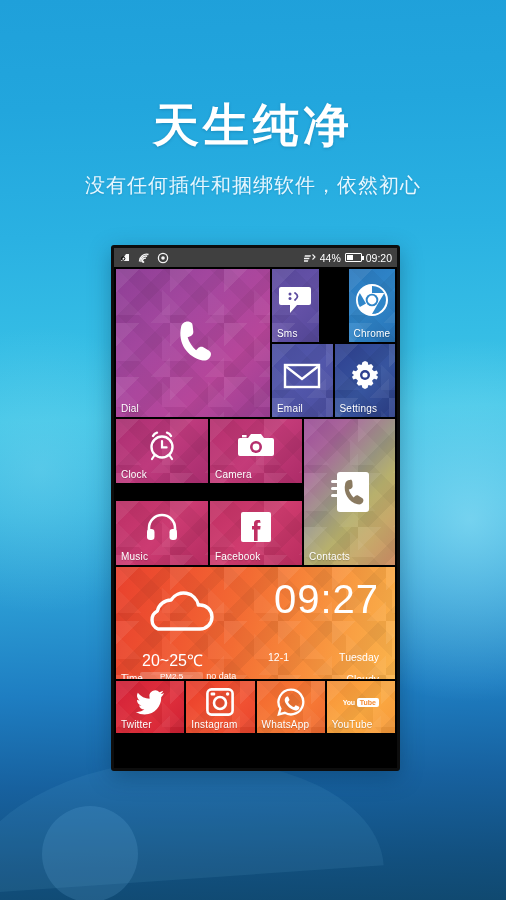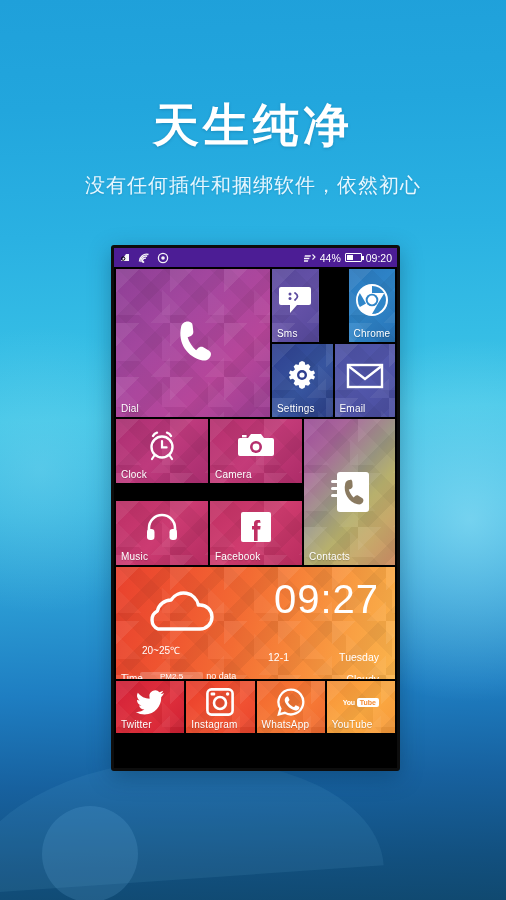--- a/index.html
+++ b/index.html
@@ -49,21 +49,21 @@
 
   
   .phone {
     position:absolute; left:111px; top:245px; width:289px; height:526px;
     background:#0a0a0a; border:3px solid #0d0d0d; border-radius:3px;
     box-shadow:0 6px 22px rgba(0,40,70,0.35);
     overflow:hidden;
     display:flex; flex-direction:column;
   }
   .statusbar {
-    height:19px; background:#4c1d95; color:#fff;
+    height:19px; background:#404040; color:#fff;
     display:flex; align-items:center; padding:0 5px;
     font-size:10px; flex:none;
   }
   .sb-left { display:flex; align-items:center; gap:7px; }
   .sb-right { margin-left:auto; display:flex; align-items:center; gap:4px; font-size:10.5px; }
   .sb-ico { display:inline-block; width:12px; height:12px; position:relative; opacity:.95; }
 
   .battery {
     width:17px; height:9px; border:1.3px solid #fff; border-radius:1px;
     position:relative; display:inline-block;
@@ -110,21 +110,21 @@
   .facebook { flex:1; background:linear-gradient(135deg,#c03064 0%,#d03c6f 50%,#b92d5f 100%); }
   .contacts { flex:1; background:linear-gradient(130deg,#9d4f9b 0%,#a9679a 22%,#9e9a86 46%,#b7b06d 62%,#c6a96a 78%,#cf8f66 100%); }
 
   .weather {
     height:112px; position:relative; overflow:hidden;
     background:linear-gradient(105deg,#e8412e 0%,#ef5430 22%,#f36b33 44%,#f7873a 64%,#f9a043 82%,#fab44c 100%);
   }
   .wx-cloud { position:absolute; left:26px; top:20px; }
   .wx-time  { position:absolute; right:16px; top:12px; color:#fff;
               font-size:40px; font-weight:300; letter-spacing:1px; line-height:1; }
-  .wx-temp  { position:absolute; left:26px; top:76px; color:#fff; font-size:10px; }
+  .wx-temp  { position:absolute; left:26px; top:82px; color:#fff; font-size:16px; }
   .wx-date  { position:absolute; left:152px; top:84px; color:#fff; font-size:10.5px; }
   .wx-day   { position:absolute; right:16px; top:84px; color:#fff; font-size:10.5px; }
   .wx-timelbl{position:absolute; left:5px;  top:106px; color:#fff; font-size:10px; }
   .wx-pm    { position:absolute; left:24px; top:104px; color:#fff; font-size:9px; display:flex; align-items:center; gap:3px; }
   .wx-pm .tag { background:rgba(255,255,255,.22); padding:0 20px; border-radius:2px; font-size:8px; font-weight:normal; }
   .wx-cond  { position:absolute; right:16px; top:106px; color:#fff; font-size:10.5px; }
 
   .rowC { display:flex; gap:2px; height:52px; }
   .rowC .tile { flex:1; }
   .twitter   { background:linear-gradient(135deg,#d12038 0%,#e0303c 55%,#cf2034 100%); }
@@ -228,41 +228,41 @@
                 <path d="M29.2 10.2 A14 14 0 0 1 17 31 L23 20.5 z" fill="#2f86c9"></path>
                 <circle cx="17" cy="17" r="6.3" fill="#2f86c9"></circle>
                 <circle cx="17" cy="17" r="4.4" fill="#fff"></circle>
               </svg>
             </div>
             <div class="lbl">Chrome</div>
           </div>
         </div>
 
         <div class="rowA2">
+          <div class="tile email">
+            <div class="facets"></div>
+            <div class="ico" style="padding-bottom:12px">
+              <svg width="38" height="28" viewBox="0 0 38 28">
+                <rect x="2" y="4" width="34" height="22" fill="none" stroke="#fff" stroke-width="2.4"></rect>
+                <path d="M3 5.5 L19 18 L35 5.5" fill="none" stroke="#fff" stroke-width="2.4"></path>
+              </svg>
+            </div>
+            <div class="lbl">Email</div>
+          </div>
+
           <div class="tile settings">
             <div class="facets"></div>
             <div class="ico" style="padding-bottom:12px">
               <svg width="32" height="32" viewBox="0 0 32 32">
                 <path d="M16 2 l2.6 1.1 .8 2.8 2.8-.8 L24.4 7.6 23 10.2 25 12.2 27.8 11.6 29 14.2 27 16 29 17.8 27.8 20.4 25 19.8 23 21.8 24.4 24.4 22.2 26.7 19.4 25.9 18.6 28.7 16 30 13.4 28.7 12.6 25.9 9.8 26.7 7.6 24.4 9 21.8 7 19.8 4.2 20.4 3 17.8 5 16 3 14.2 4.2 11.6 7 12.2 9 10.2 7.6 7.6 9.8 5.3 12.6 6.1 13.4 3.3 z" fill="#fff"></path>
                 <circle cx="16" cy="16" r="5" fill="#2e3f8f"></circle>
                 <circle cx="16" cy="16" r="2.6" fill="#fff"></circle>
               </svg>
             </div>
             <div class="lbl">Settings</div>
-          </div>
-
-          <div class="tile email">
-            <div class="facets"></div>
-            <div class="ico" style="padding-bottom:12px">
-              <svg width="38" height="28" viewBox="0 0 38 28">
-                <rect x="2" y="4" width="34" height="22" fill="none" stroke="#fff" stroke-width="2.4"></rect>
-                <path d="M3 5.5 L19 18 L35 5.5" fill="none" stroke="#fff" stroke-width="2.4"></path>
-              </svg>
-            </div>
-            <div class="lbl">Email</div>
           </div>
         </div>
       </div>
     </div>
 
     <div class="rowB">
       <div class="colB">
         <div class="colBrow">
 
           <div class="tile clock">

